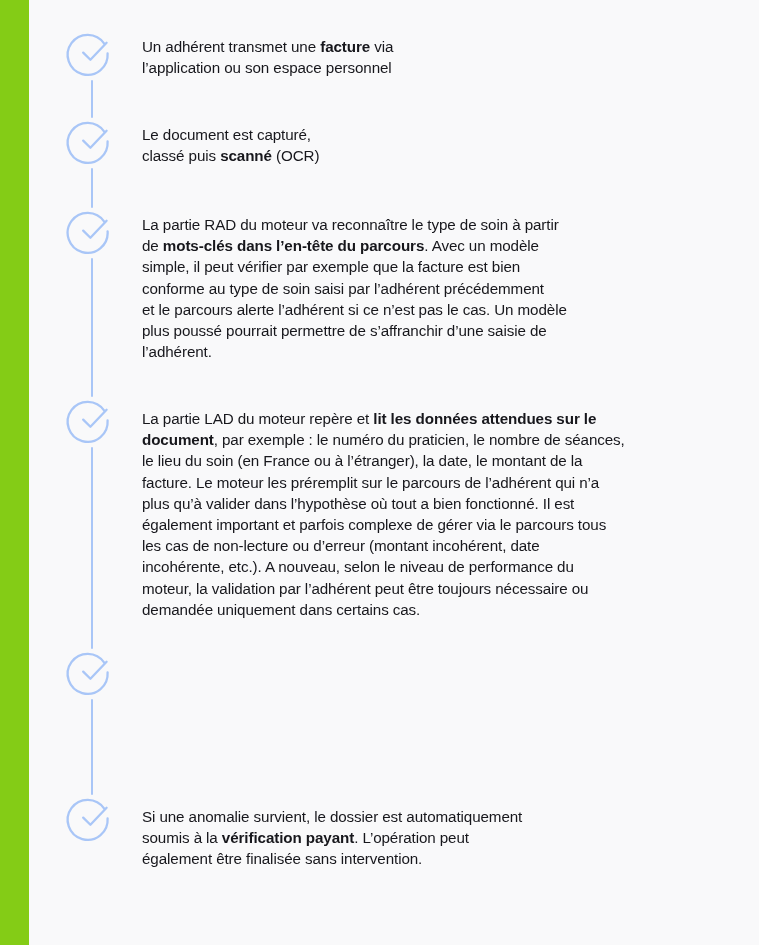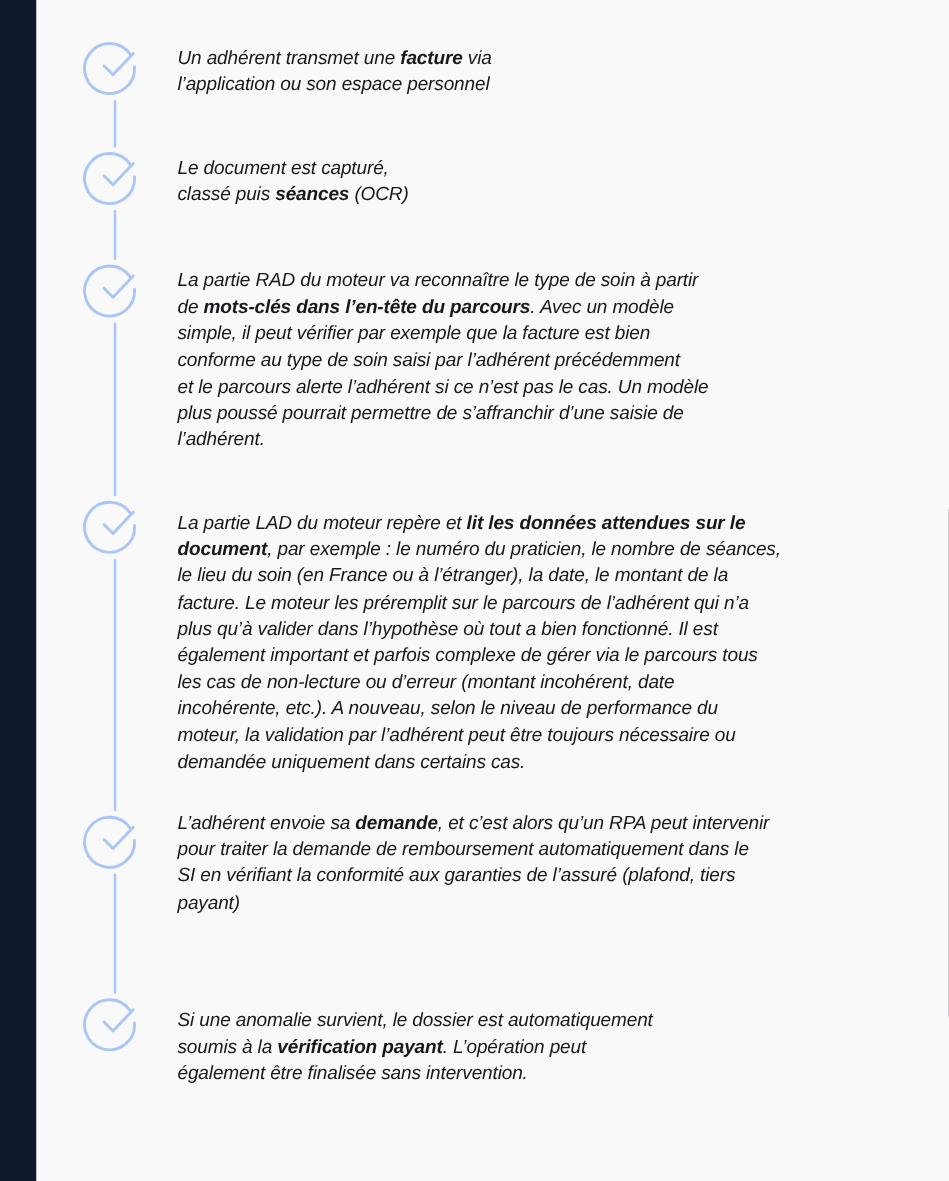--- a/index.html
+++ b/index.html
@@ -63,21 +63,21 @@
     font-weight: 400;
     white-space: pre-line;
   }
   .step-text b {
     font-weight: 700;
   }
 </style>
 </head>
 <body style="background: rgb(239, 239, 240);">
 
-<div id="page" style="background: #0f172a; font-style: italic;">
+<div id="page" style="background: #84cc16;">
   <div id="left-gutter"></div>
   <div id="content-panel" style="background: rgb(249, 249, 250);">
     <div class="timeline" id="timeline">
         <div class="connector" style="top: 80px; height: 38px;"></div>
         <div class="connector" style="top: 168px; height: 40px;"></div>
         <div class="connector" style="top: 258px; height: 139px;"></div>
         <div class="connector" style="top: 447px; height: 202px;"></div>
         <div class="connector" style="top: 699px; height: 96px;"></div>
         <div class="step-icon" style="top: 30px;">
           <svg viewBox="0 0 46 46" xmlns="http://www.w3.org/2000/svg" aria-hidden="true">
@@ -87,21 +87,21 @@
         </div>
         <div class="step-text" style="top: 36px; width: 500px;">Un adhérent transmet une <b>facture</b> via
 l’application ou son espace personnel</div>
         <div class="step-icon" style="top: 118px;">
           <svg viewBox="0 0 46 46" xmlns="http://www.w3.org/2000/svg" aria-hidden="true">
             <path d="M35.2 13.6 A20 20 0 1 0 38.6 23.4" fill="none" stroke="#a9c6f7" stroke-width="2.3" stroke-linecap="round"></path>
             <path d="M14.2 22.6 L21.4 29.8 L37.6 12.8" fill="none" stroke="#a9c6f7" stroke-width="2.3" stroke-linecap="round" stroke-linejoin="round"></path>
           </svg>
         </div>
         <div class="step-text" style="top: 124px; width: 500px;">Le document est capturé,
-classé puis <b>séances</b> (OCR)</div>
+classé puis <b>scanné</b> (OCR)</div>
         <div class="step-icon" style="top: 208px;">
           <svg viewBox="0 0 46 46" xmlns="http://www.w3.org/2000/svg" aria-hidden="true">
             <path d="M35.2 13.6 A20 20 0 1 0 38.6 23.4" fill="none" stroke="#a9c6f7" stroke-width="2.3" stroke-linecap="round"></path>
             <path d="M14.2 22.6 L21.4 29.8 L37.6 12.8" fill="none" stroke="#a9c6f7" stroke-width="2.3" stroke-linecap="round" stroke-linejoin="round"></path>
           </svg>
         </div>
         <div class="step-text" style="top: 214px; width: 500px;">La partie RAD du moteur va reconnaître le type de soin à partir
 de <b>mots-clés dans l’en-tête du parcours</b>. Avec un modèle
 simple, il peut vérifier par exemple que la facture est bien
 conforme au type de soin saisi par l’adhérent précédemment
@@ -123,24 +123,20 @@
 les cas de non-lecture ou d’erreur (montant incohérent, date
 incohérente, etc.). A nouveau, selon le niveau de performance du
 moteur, la validation par l’adhérent peut être toujours nécessaire ou
 demandée uniquement dans certains cas.</div>
         <div class="step-icon" style="top: 649px;">
           <svg viewBox="0 0 46 46" xmlns="http://www.w3.org/2000/svg" aria-hidden="true">
             <path d="M35.2 13.6 A20 20 0 1 0 38.6 23.4" fill="none" stroke="#a9c6f7" stroke-width="2.3" stroke-linecap="round"></path>
             <path d="M14.2 22.6 L21.4 29.8 L37.6 12.8" fill="none" stroke="#a9c6f7" stroke-width="2.3" stroke-linecap="round" stroke-linejoin="round"></path>
           </svg>
         </div>
-        <div class="step-text" style="top: 648px; width: 555px;">L’adhérent envoie sa <b>demande</b>, et c’est alors qu’un RPA peut intervenir
-pour traiter la demande de remboursement automatiquement dans le
-SI en vérifiant la conformité aux garanties de l’assuré (plafond, tiers
-payant)</div>
         <div class="step-icon" style="top: 795px;">
           <svg viewBox="0 0 46 46" xmlns="http://www.w3.org/2000/svg" aria-hidden="true">
             <path d="M35.2 13.6 A20 20 0 1 0 38.6 23.4" fill="none" stroke="#a9c6f7" stroke-width="2.3" stroke-linecap="round"></path>
             <path d="M14.2 22.6 L21.4 29.8 L37.6 12.8" fill="none" stroke="#a9c6f7" stroke-width="2.3" stroke-linecap="round" stroke-linejoin="round"></path>
           </svg>
         </div>
         <div class="step-text" style="top: 806px; width: 500px;">Si une anomalie survient, le dossier est automatiquement
 soumis à la <b>vérification payant</b>. L’opération peut
 également être finalisée sans intervention.</div>
       </div>

